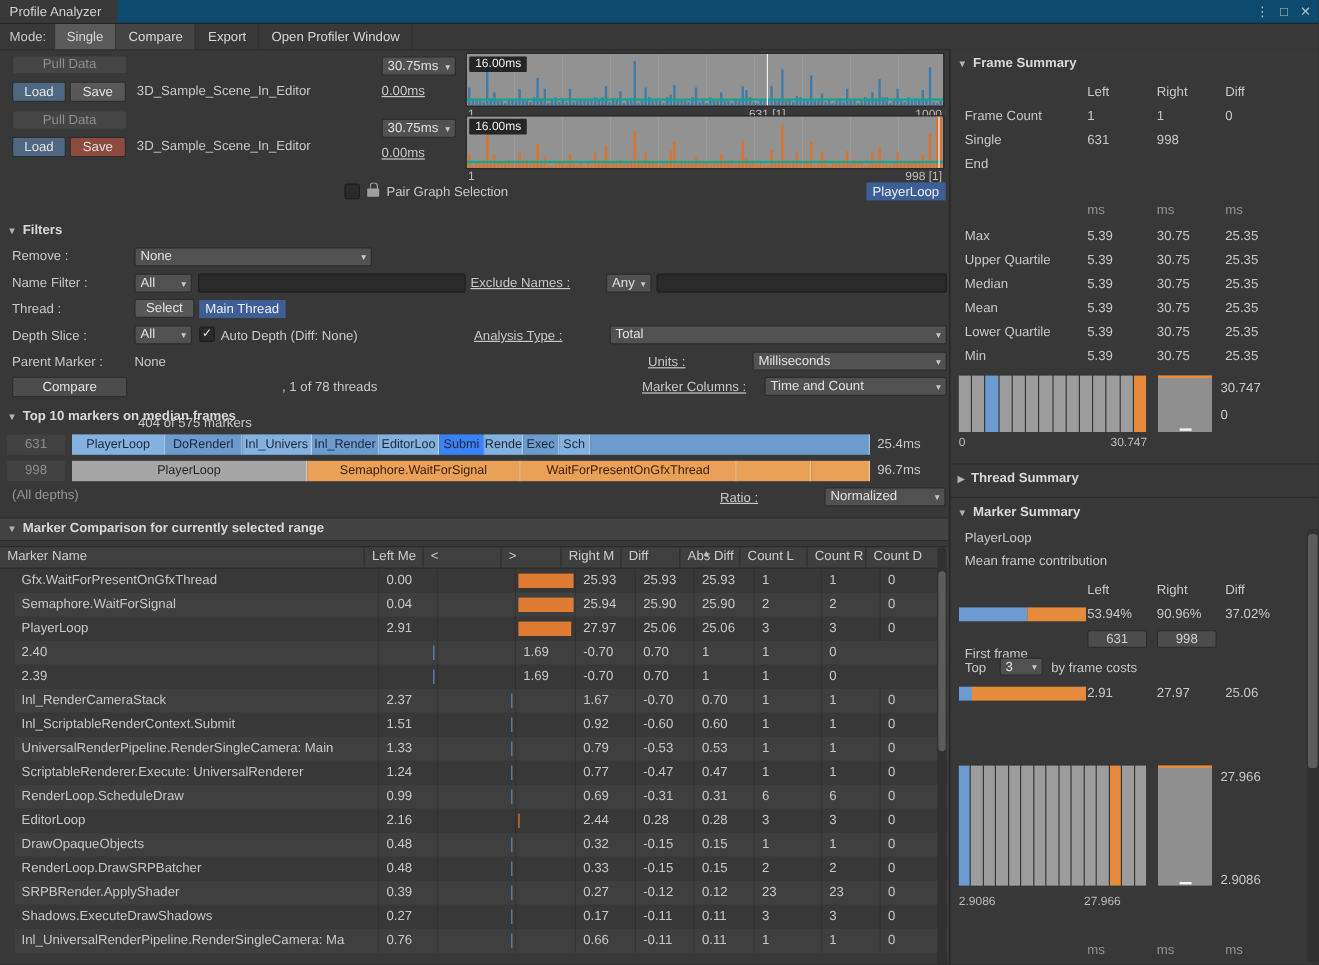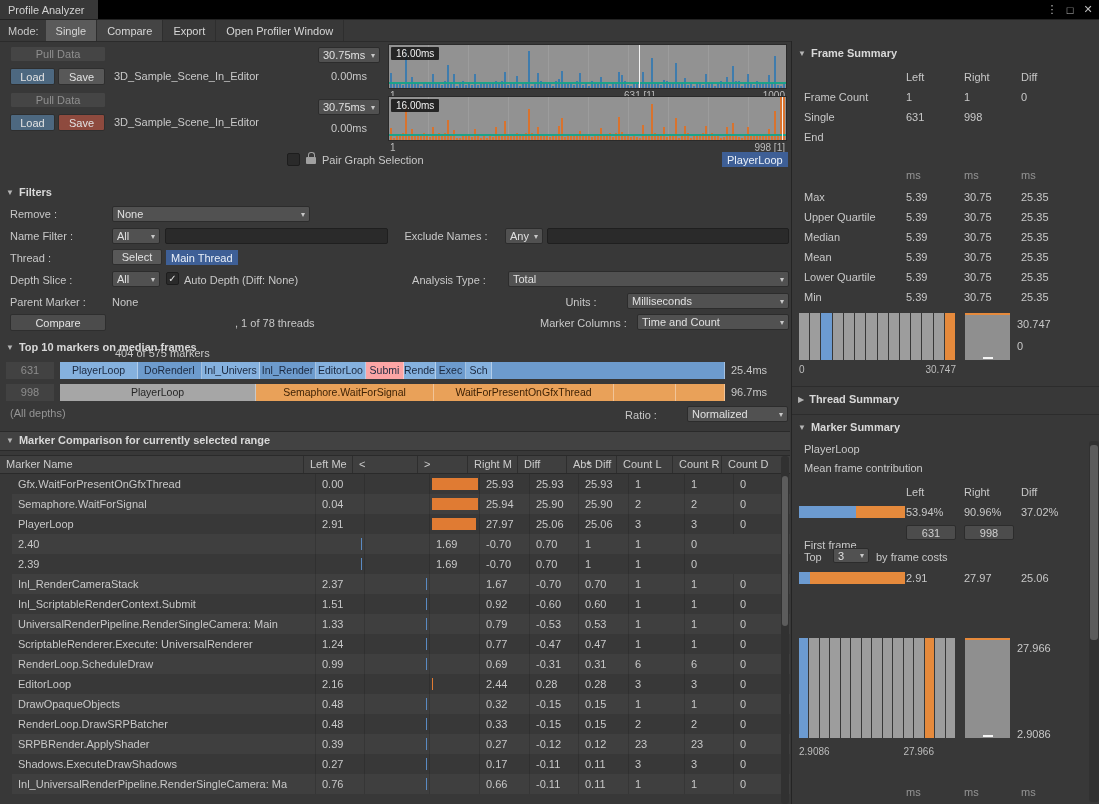--- a/index.html
+++ b/index.html
@@ -1,21 +1,21 @@
 <!DOCTYPE html>
 <html><head>
 <meta charset="utf-8">
 <style>
   html,body{margin:0;padding:0;background:#222;}
   .app{position:relative;width:1099px;height:804px;background:#383838;overflow:hidden;
        font-family:"Liberation Sans","DejaVu Sans",sans-serif;font-size:11px;color:#c8c8c8;
        -webkit-user-select:none;user-select:none;}
   .abs{position:absolute;}
   
-  .titlebar{position:absolute;top:0;left:0;right:0;height:19px;background:#000000;border-bottom:1px solid #232323;}
+  .titlebar{position:absolute;top:0;left:0;right:0;height:19px;background:#0c4a6e;border-bottom:1px solid #232323;}
   .title-tab{position:absolute;left:0;top:0;height:19px;padding:0 14px 0 8px;background:#383838;
              display:flex;align-items:center;color:#d2d2d2;}
   .win-ctrls{position:absolute;right:2px;top:0;height:19px;display:flex;}
   .win-ctrl{width:18px;height:19px;display:flex;align-items:center;justify-content:center;color:#bdbdbd;font-size:11px;}
   
   .toolbar{position:absolute;top:20px;left:0;right:0;height:21px;background:#383838;border-bottom:1px solid #2b2b2b;
            display:flex;align-items:stretch;}
   .tb-label{display:flex;align-items:center;padding:0 7px 0 8px;}
   .tb-btn{display:flex;align-items:center;padding:0 10px;border-right:1px solid #2e2e2e;color:#d6d6d6;}
   .tb-btn.active{background:#5a5a5a;}
@@ -31,21 +31,21 @@
       padding:0 4px;box-sizing:border-box;color:#e0e0e0;white-space:nowrap;overflow:hidden;}
   .dd .dd-arrow{margin-left:auto;padding-left:4px;font-size:8px;color:#c8c8c8;}
   .txt{background:#2a2a2a;border:1px solid #1f1f1f;border-radius:2px;box-sizing:border-box;color:#d8d8d8;
        font-family:inherit;font-size:11px;padding:0 4px;outline:none;}
   .cb{width:13px;height:13px;background:#2a2a2a;border:1px solid #1d1d1d;border-radius:2px;box-sizing:border-box;
       display:flex;align-items:center;justify-content:center;font-size:10px;color:#e0e0e0;line-height:10px;}
   .chip{display:inline-flex;align-items:center;background:#3e5f96;color:#eaf0f8;padding:0 5px;height:15px;white-space:nowrap;}
   .sec{display:flex;align-items:center;font-weight:bold;color:#d8d8d8;white-space:nowrap;}
   .tri{font-size:8px;margin-right:5px;color:#b4b4b4;}
   .dim{color:#949494;}
-  .rlabel{text-align:center;white-space:nowrap;}
+  .rlabel{text-align:left;white-space:nowrap;text-decoration:underline;}
   
   .graph{position:absolute;left:388px;width:399px;height:45px;overflow:hidden;border:1px solid #2a2a2a;box-sizing:border-box;
          background:repeating-linear-gradient(90deg,#929292 0px,#929292 39px,#9c9c9c 39px,#9c9c9c 40px);}
   .spikes{position:absolute;left:0;right:0;bottom:0;top:0;display:flex;align-items:flex-end;gap:1px;padding-left:1px;}
   .spike{width:2px;flex:0 0 2px;}
   .medline{position:absolute;left:0;right:0;bottom:4px;height:2px;background:#17a389;opacity:.95;}
   .curline{position:absolute;top:0;bottom:0;width:1px;background:#f2f2f2;}
   .range-chip{position:absolute;left:2px;top:2px;background:rgba(22,22,22,.88);color:#f0f0f0;font-size:10px;
               padding:1px 5px;border-radius:1px;}
   .gaxis{position:absolute;left:388px;width:399px;height:12px;font-size:10px;color:#bdbdbd;}
@@ -502,21 +502,21 @@
   </div>
   <div class="abs" id="top10-rows" style="left:0;top:362px;width:790px;">
       <div class="t10-row">
         <div class="t10-frame">631</div>
         <div class="t10-bar">
           <div class="t10-seg" style="width: 78px; background: rgb(133, 177, 222); color: rgb(27, 41, 64);">PlayerLoop</div>
           <div class="t10-seg" style="width: 64px; background: rgb(109, 155, 205); color: rgb(27, 41, 64);">DoRenderI</div>
           <div class="t10-seg" style="width: 58px; background: rgb(133, 177, 222); color: rgb(27, 41, 64);">Inl_Univers</div>
           <div class="t10-seg" style="width: 56px; background: rgb(109, 155, 205); color: rgb(27, 41, 64);">Inl_Render</div>
           <div class="t10-seg" style="width: 50px; background: rgb(133, 177, 222); color: rgb(27, 41, 64);">EditorLoo</div>
-          <div class="t10-seg" style="width: 38px; background: #fca5a5; color: rgb(27, 41, 64);">Submi</div>
+          <div class="t10-seg" style="width: 38px; background: #3b82f6; color: rgb(27, 41, 64);">Submi</div>
           <div class="t10-seg" style="width: 32px; background: rgb(133, 177, 222); color: rgb(27, 41, 64);">Rende</div>
           <div class="t10-seg" style="width: 30px; background: rgb(109, 155, 205); color: rgb(27, 41, 64);">Exec</div>
           <div class="t10-seg" style="width: 26px; background: rgb(133, 177, 222); color: rgb(27, 41, 64);">Sch</div>
           <div class="t10-seg" style="width: 233px; background: rgb(109, 155, 205); color: rgb(27, 41, 64);"></div>
         </div>
         <div class="t10-total">25.4ms</div>
       </div>
       <div class="t10-row">
         <div class="t10-frame">998</div>
         <div class="t10-bar">

